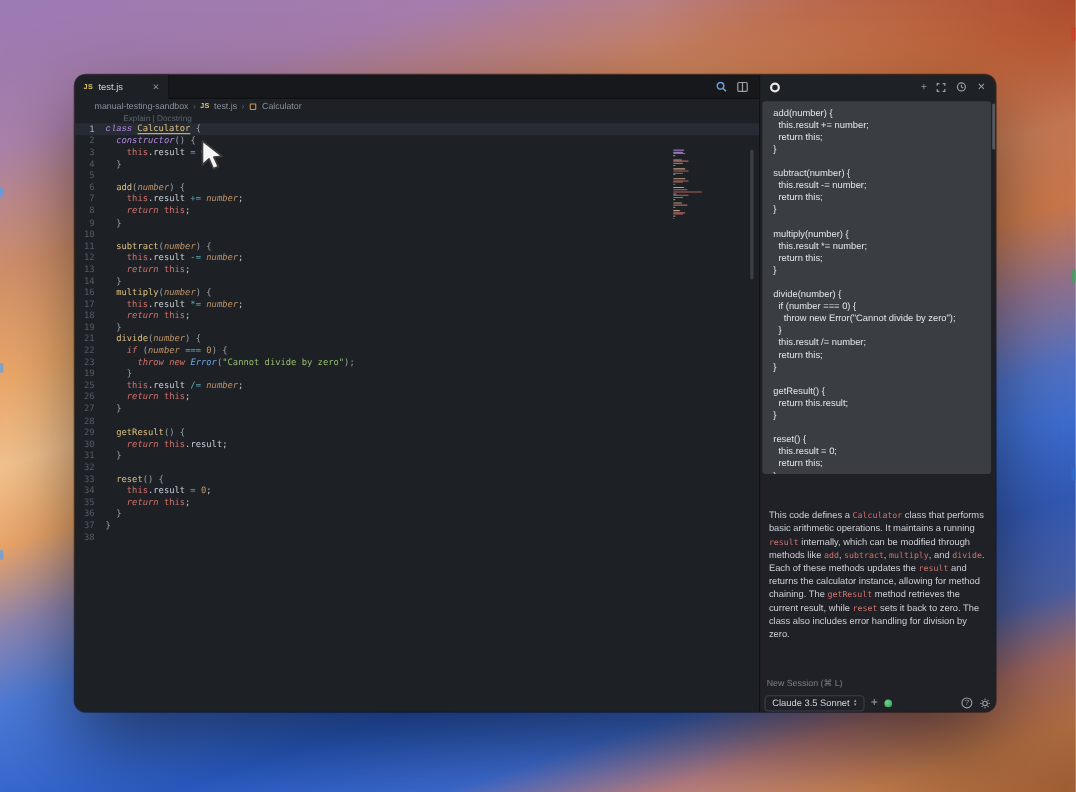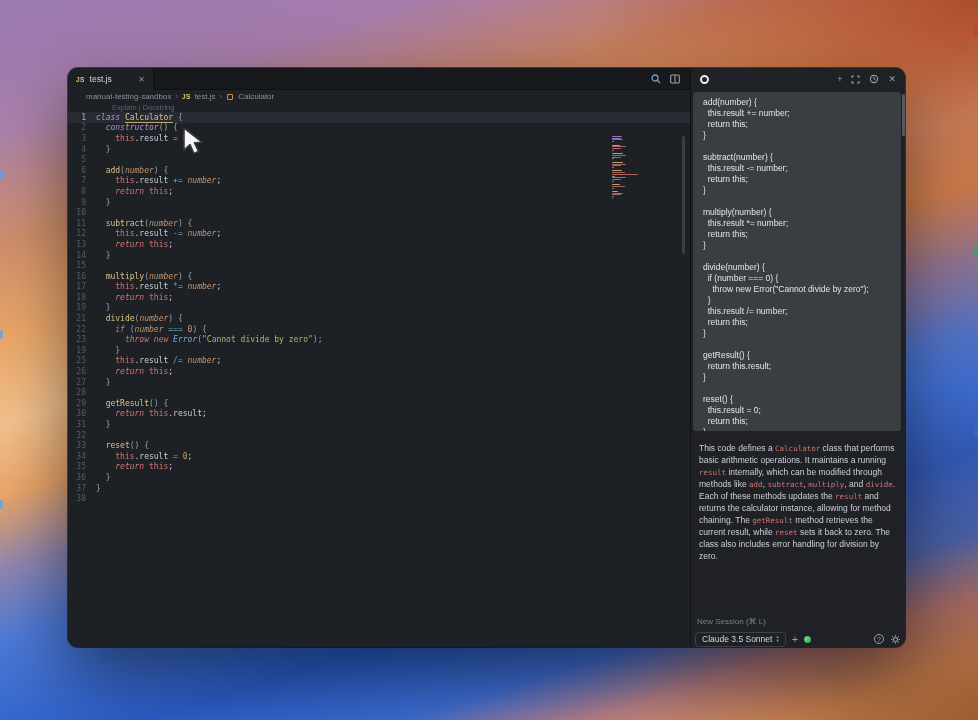--- a/index.html
+++ b/index.html
@@ -69,21 +69,21 @@
 
   
   .assistant-col { width:215px; background:#1f2126; border-left:1px solid #101214;
                    position:relative; overflow:hidden; }
   .code-block { position:absolute; left:2px; right:4px; top:2px; height:339px;
                 background:#3a3d42; border-radius:3px; padding:5px 0 0 10px;
                 overflow:hidden; }
   .ac-line { white-space:pre; font-size:8.5px; line-height:11px; color:#e3e6ea; }
   .panel-scrollbar { position:absolute; right:0px; top:4px; width:3px; height:42px;
                      background:#55595f; border-radius:2px; }
-  .explanation { position:absolute; left:8px; right:6px; top:352px;
+  .explanation { position:absolute; left:8px; right:6px; top:372px;
                  font-size:8.5px; line-height:12px; color:#ccd0d6; }
   .inline-code { font:7.5px "DejaVu Sans Mono", monospace; color:#d4746f; }
   .input-box { position:absolute; left:4px; right:4px; top:488px; height:34px;
                background:#26282d; border:1px solid #3a3e45; border-radius:5px;
                padding:4px 6px; }
   .ph-text { color:#61666e; font-size:8.5px; }
   .hint-row { position:absolute; left:6px; right:6px; bottom:4px;
               display:flex; justify-content:space-between; align-items:center;
               font-size:7px; color:#676d76; }
   .hint-right { display:flex; gap:7px; align-items:center; }
@@ -178,21 +178,21 @@
           <span>Calculator</span>
         </div>
         <div class="code-lens">
           <span>Explain</span>
           <span>|</span>
           <span>Docstring</span>
         </div>
         <div id="editor-lines">
             <div class="ed-line hl">
               <span class="ln-num">1</span>
-              <span class="ln-code"><span class="tk tk-kw" style="color: rgb(180, 138, 224);">class</span><span class="tk tk-pl" style="color: rgb(201, 207, 216);"> </span><span class="tk tk-cls" style="color: rgb(222, 193, 132);">Calculator</span><span class="tk tk-pl" style="color: rgb(201, 207, 216);"> </span><span class="tk tk-pb" style="color: rgb(154, 162, 173);">{</span></span>
+              <span class="ln-code"><span class="tk tk-kw" style="color: rgb(180, 138, 224); font-family: Liberation Mono, monospace;">class</span><span class="tk tk-pl" style="color: rgb(201, 207, 216);"> </span><span class="tk tk-cls" style="color: rgb(222, 193, 132);">Calculator</span><span class="tk tk-pl" style="color: rgb(201, 207, 216);"> </span><span class="tk tk-pb" style="color: rgb(154, 162, 173);">{</span></span>
             </div>
             <div class="ed-line">
               <span class="ln-num">2</span>
               <span class="ln-code"><span class="tk tk-pl" style="color: rgb(201, 207, 216);">  </span><span class="tk tk-kwi" style="color: rgb(180, 138, 224);">constructor</span><span class="tk tk-pb" style="color: rgb(154, 162, 173);">() {</span></span>
             </div>
             <div class="ed-line">
               <span class="ln-num">3</span>
               <span class="ln-code"><span class="tk tk-pl" style="color: rgb(201, 207, 216);">    </span><span class="tk tk-th" style="color: rgb(212, 116, 111);">this</span><span class="tk tk-pl" style="color: rgb(201, 207, 216);">.result </span><span class="tk tk-op" style="color: rgb(95, 168, 181);">=</span><span class="tk tk-pl" style="color: rgb(201, 207, 216);"> </span><span class="tk tk-num" style="color: rgb(201, 154, 102);">0</span><span class="tk tk-pl" style="color: rgb(201, 207, 216);">;</span></span>
             </div>
             <div class="ed-line">
@@ -231,24 +231,20 @@
               <span class="ln-num">12</span>
               <span class="ln-code"><span class="tk tk-pl" style="color: rgb(201, 207, 216);">    </span><span class="tk tk-th" style="color: rgb(212, 116, 111);">this</span><span class="tk tk-pl" style="color: rgb(201, 207, 216);">.result </span><span class="tk tk-op" style="color: rgb(95, 168, 181);">-=</span><span class="tk tk-pl" style="color: rgb(201, 207, 216);"> </span><span class="tk tk-pa" style="color: rgb(191, 149, 106);">number</span><span class="tk tk-pl" style="color: rgb(201, 207, 216);">;</span></span>
             </div>
             <div class="ed-line">
               <span class="ln-num">13</span>
               <span class="ln-code"><span class="tk tk-pl" style="color: rgb(201, 207, 216);">    </span><span class="tk tk-ct" style="color: rgb(212, 116, 111);">return</span><span class="tk tk-pl" style="color: rgb(201, 207, 216);"> </span><span class="tk tk-th" style="color: rgb(212, 116, 111);">this</span><span class="tk tk-pl" style="color: rgb(201, 207, 216);">;</span></span>
             </div>
             <div class="ed-line">
               <span class="ln-num">14</span>
               <span class="ln-code"><span class="tk tk-pl" style="color: rgb(201, 207, 216);">  </span><span class="tk tk-pb" style="color: rgb(154, 162, 173);">}</span></span>
-            </div>
-            <div class="ed-line">
-              <span class="ln-num">15</span>
-              <span class="ln-code"></span>
             </div>
             <div class="ed-line">
               <span class="ln-num">16</span>
               <span class="ln-code"><span class="tk tk-pl" style="color: rgb(201, 207, 216);">  </span><span class="tk tk-fn" style="color: rgb(222, 193, 132);">multiply</span><span class="tk tk-pb" style="color: rgb(154, 162, 173);">(</span><span class="tk tk-pa" style="color: rgb(191, 149, 106);">number</span><span class="tk tk-pb" style="color: rgb(154, 162, 173);">) {</span></span>
             </div>
             <div class="ed-line">
               <span class="ln-num">17</span>
               <span class="ln-code"><span class="tk tk-pl" style="color: rgb(201, 207, 216);">    </span><span class="tk tk-th" style="color: rgb(212, 116, 111);">this</span><span class="tk tk-pl" style="color: rgb(201, 207, 216);">.result </span><span class="tk tk-op" style="color: rgb(95, 168, 181);">*=</span><span class="tk tk-pl" style="color: rgb(201, 207, 216);"> </span><span class="tk tk-pa" style="color: rgb(191, 149, 106);">number</span><span class="tk tk-pl" style="color: rgb(201, 207, 216);">;</span></span>
             </div>
             <div class="ed-line">

